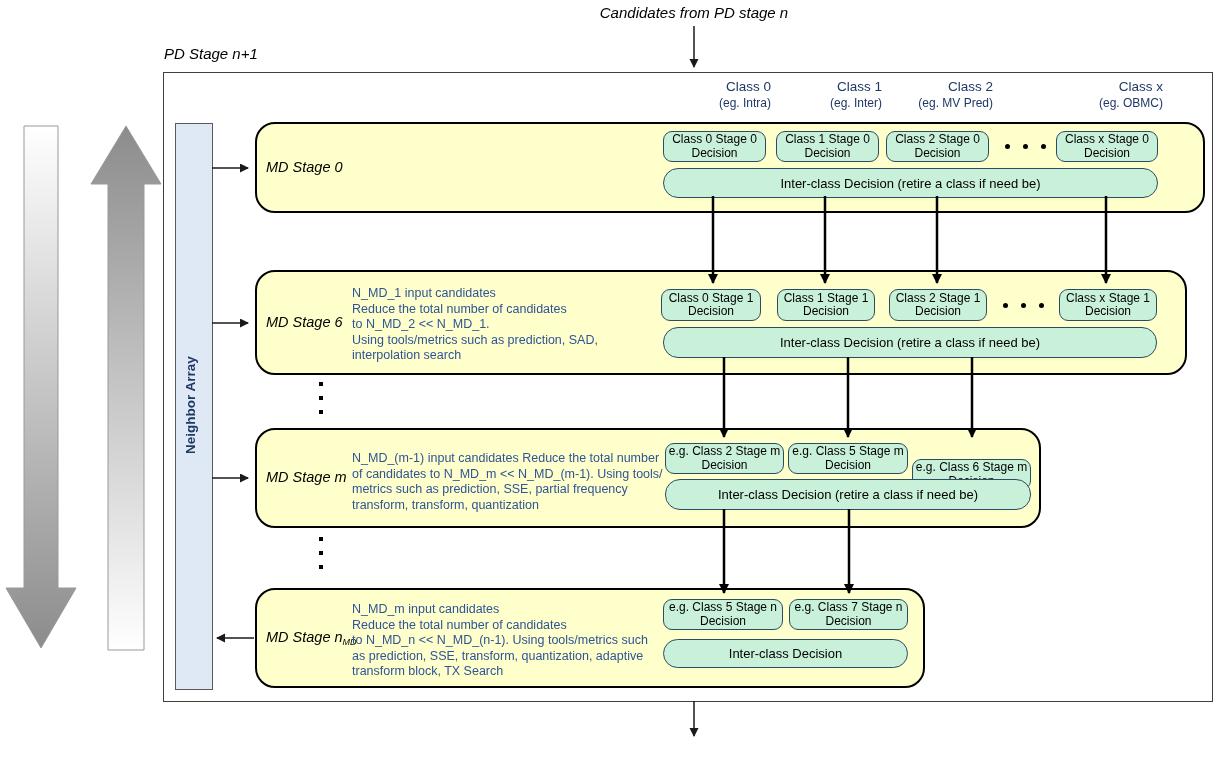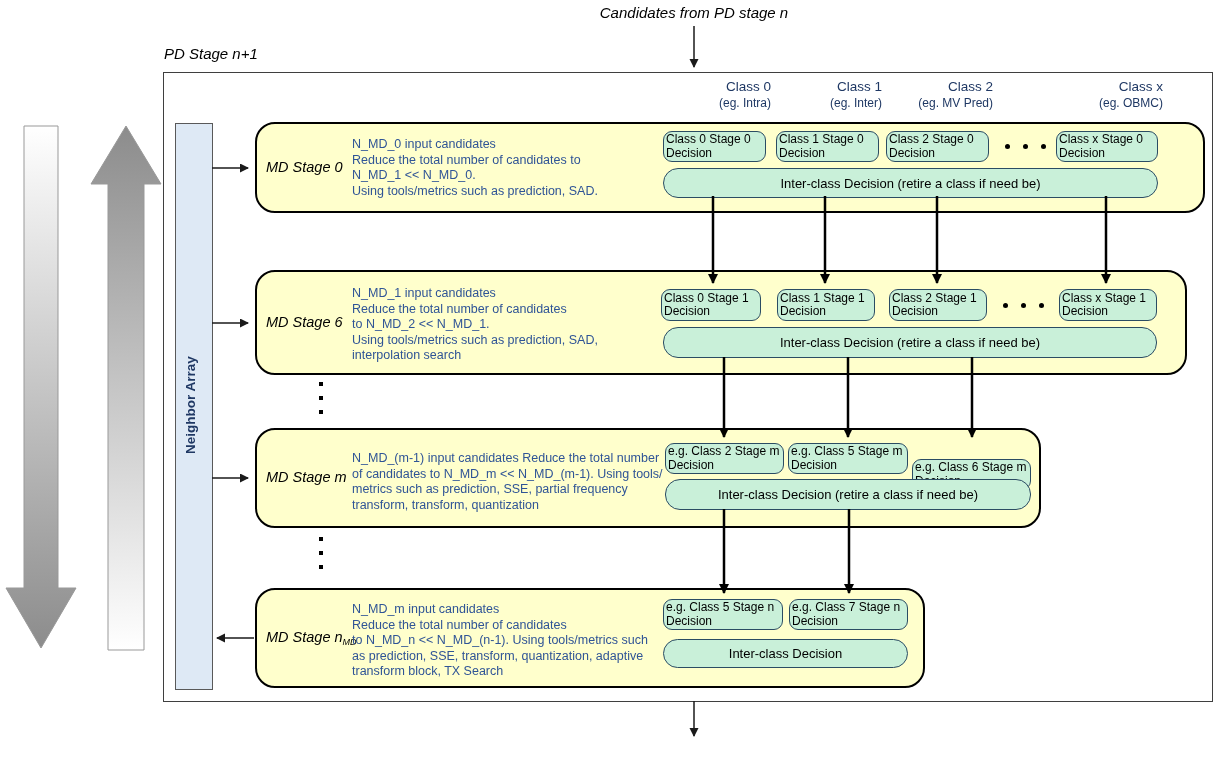--- a/index.html
+++ b/index.html
@@ -27,21 +27,21 @@
   .stage{position:absolute;background:var(--stage-fill);border:2.5px solid #000;border-radius:20px;box-sizing:border-box;}
   #stage-0{left:255px;top:122px;width:950px;height:91px;}
   #stage-1{left:255px;top:270px;width:932px;height:105px;}
   #stage-m{left:255px;top:428px;width:786px;height:100px;}
   #stage-n{left:255px;top:588px;width:670px;height:100px;}
   .stage-label{position:absolute;left:9px;top:50%;transform:translateY(-50%);font-style:italic;font-size:14.5px;white-space:nowrap;}
   .stage-label sub{font-size:9px;font-style:italic;}
   .stage-desc{position:absolute;left:95px;color:var(--description-text);font-size:12.5px;line-height:15.5px;white-space:pre-line;width:330px;}
 
   .gbox{position:absolute;background:var(--decision-fill);border:1.6px solid var(--decision-border);border-radius:9px;
-        display:flex;align-items:center;justify-content:center;text-align:left;
+        display:flex;align-items:center;justify-content:center;text-align:center;
         font-size:12px;line-height:13.5px;box-sizing:border-box;padding:1px 2px;}
   .ibar{position:absolute;background:var(--decision-fill);border:1.6px solid var(--decision-border);border-radius:15px;
         display:flex;align-items:center;justify-content:center;text-align:right;font-size:13px;box-sizing:border-box;}
 
   .hdots{position:absolute;display:flex;gap:13px;align-items:center;justify-content:center;}
   .hdots i{width:5px;height:5px;background:#000;border-radius:50%;}
   .vdots{position:absolute;left:319px;display:flex;flex-direction:column;gap:10px;}
   .vdots i{width:4px;height:4px;background:#000;}
 
   svg.overlay{position:absolute;left:0;top:0;z-index:10;pointer-events:none;}
@@ -74,24 +74,20 @@
   </div>
 
   <div class="neighbor"></div>
   <div class="vtext neighbor-label">Neighbor Array</div>
 
   <div class="vtext rail-a-label">Increasing Decision Making Complexity</div>
   <div class="vtext rail-b-label">Increasing Number of Candidates</div>
 
   <div class="stage" id="stage-0">
     <div class="stage-label"><span>MD Stage 0</span><sub></sub></div>
-    <div class="stage-desc" style="top:13px;">N_MD_0 input candidates
-Reduce the total number of candidates to
-N_MD_1 &lt;&lt; N_MD_0.
-Using tools/metrics such as prediction, SAD.</div>
     <div class="gbox" style="left:406px;top:7px;width:103px;height:31px;">Class 0 Stage 0 Decision</div>
     <div class="gbox" style="left:519px;top:7px;width:103px;height:31px;">Class 1 Stage 0 Decision</div>
     <div class="gbox" style="left:629px;top:7px;width:103px;height:31px;">Class 2 Stage 0 Decision</div>
     <div class="hdots" style="left:742px;top:20px;width:52px;">
         <i></i>
         <i></i>
         <i></i>
       </div>
     <div class="gbox" style="left:799px;top:7px;width:102px;height:31px;">Class x Stage 0 Decision</div>
     <div class="ibar" style="left:406px;top:44px;width:495px;height:30px;">Inter-class Decision (retire a class if need be)</div>

